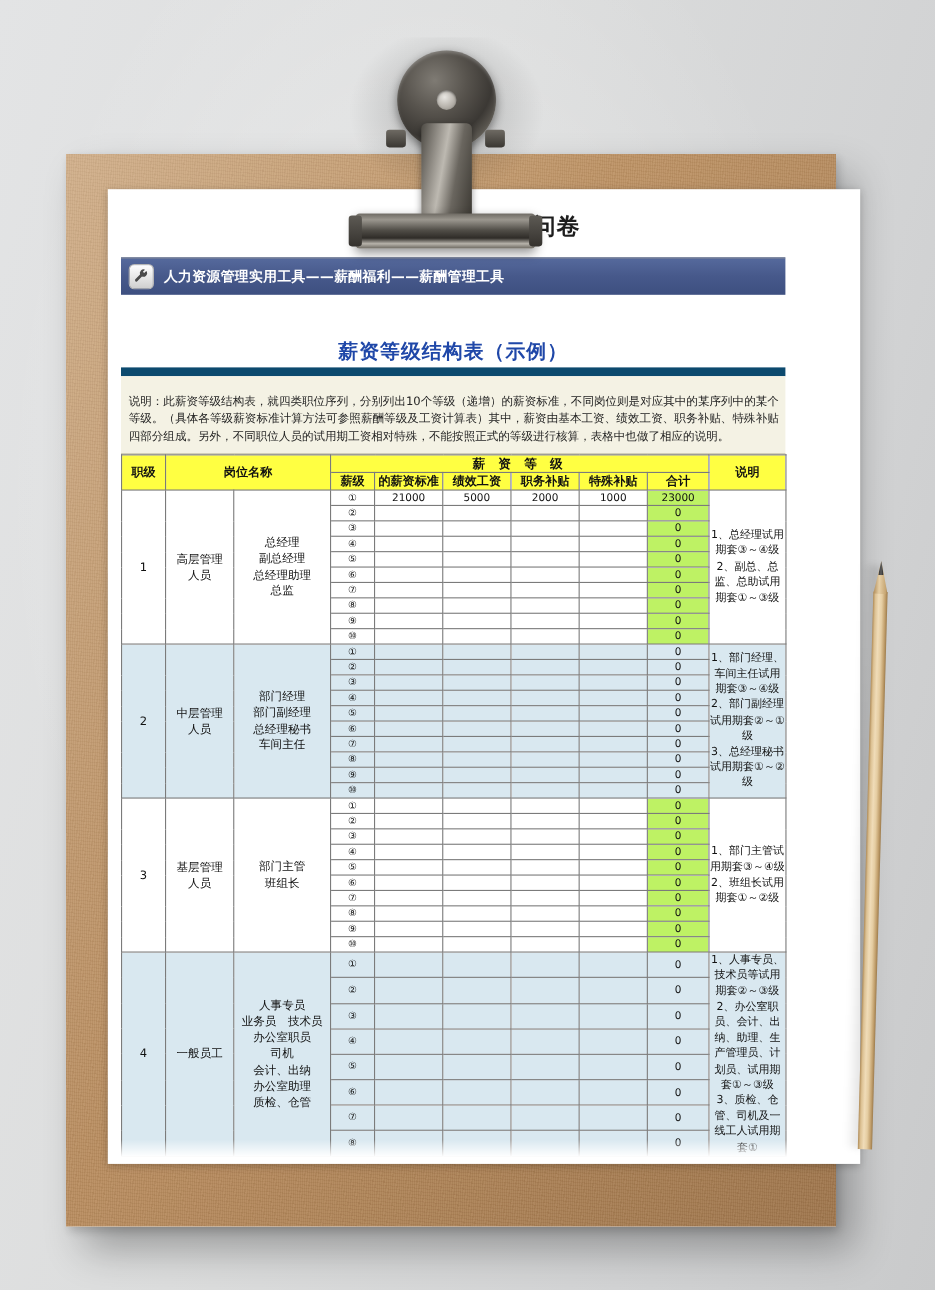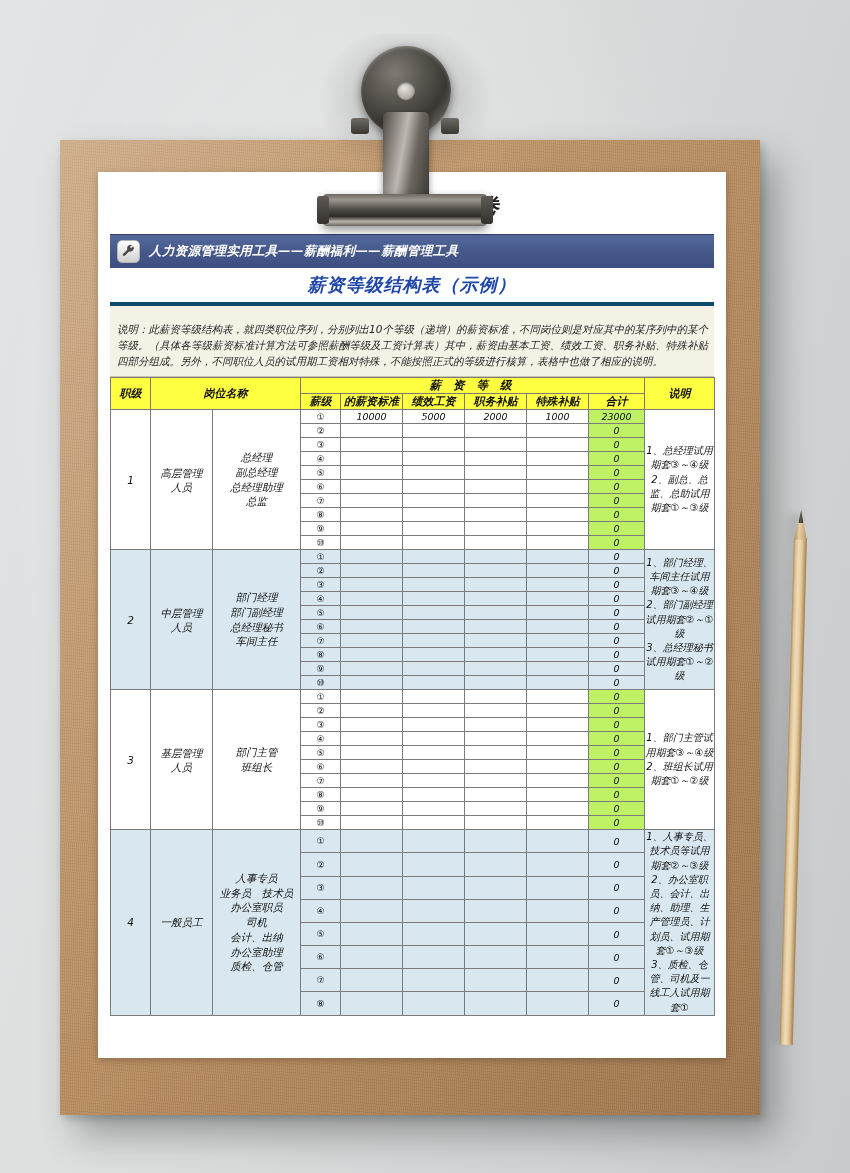--- a/index.html
+++ b/index.html
@@ -39,25 +39,24 @@
     opacity:.75;
   }
   .clipboard-sheen{
     position:absolute; inset:0;
     background: linear-gradient(118deg, rgba(255,255,255,.20) 0%, rgba(255,255,255,0) 42%, rgba(0,0,0,.08) 100%);
   }
 
   
   .paper {
     position:absolute;
-    left:98px; top:172px; width:628px; height:886px;
+    left:98px; top:172px; width:684px; height:886px;
     background:#ffffff;
     box-shadow: 0 2px 7px rgba(0,0,0,.22);
     overflow:hidden;
-    font-style:italic;
   }
 
   
   .ghost-title{
     position:absolute; left:0; top:20px; width:100%;
     text-align:center;
     font-size:21px; font-weight:bold; color:#1d1d1d;
     letter-spacing:1px;
     white-space:nowrap;
   }
@@ -150,21 +149,22 @@
     display:flex; align-items:center; justify-content:center;
   }
   .blue-bar-text{
     color:#ffffff; font-size:12.5px; font-weight:bold; letter-spacing:.4px;
     white-space:nowrap;
   }
 
   .title-band{
     height:38px; background:#ffffff;
     display:flex; align-items:center; justify-content:center;
-    border-bottom:4px solid #0c4a6e;
+    border-bottom:8px solid #0c4a6e;
+    margin-top:36px;
   }
   .title-band-text{
     color:#1f47a8; font-size:18px; font-weight:bold; letter-spacing:1px;
   }
 
   .note-band{
     background:#f4f2e4;
     padding:16px 6px 7px 7px;
     font-size:10.5px; line-height:1.5; color:#232323;
     text-align:justify;
@@ -263,21 +263,21 @@
           <th class="hdr">特殊补贴</th>
           <th class="hdr">合计</th>
         </tr>
       </thead>
       <tbody id="grid-body">
           <tr>
             <td rowspan="10" class="rowhdr">1</td>
             <td rowspan="10" class="rowhdr">高层管理<br>人员</td>
             <td rowspan="10" class="jobs">总经理<br>副总经理<br>总经理助理<br>总监</td>
             <td class="grade">①</td>
-            <td>10000</td>
+            <td>21000</td>
             <td>5000</td>
             <td>2000</td>
             <td>1000</td>
             <td class="total white-cell">23000</td>
             <td rowspan="10" class="note mid">1、总经理试用期套③～④级<br>2、副总、总监、总助试用期套①～③级</td>
           </tr>
           <tr>
             <td class="grade">②</td>
             <td></td>
             <td></td>

